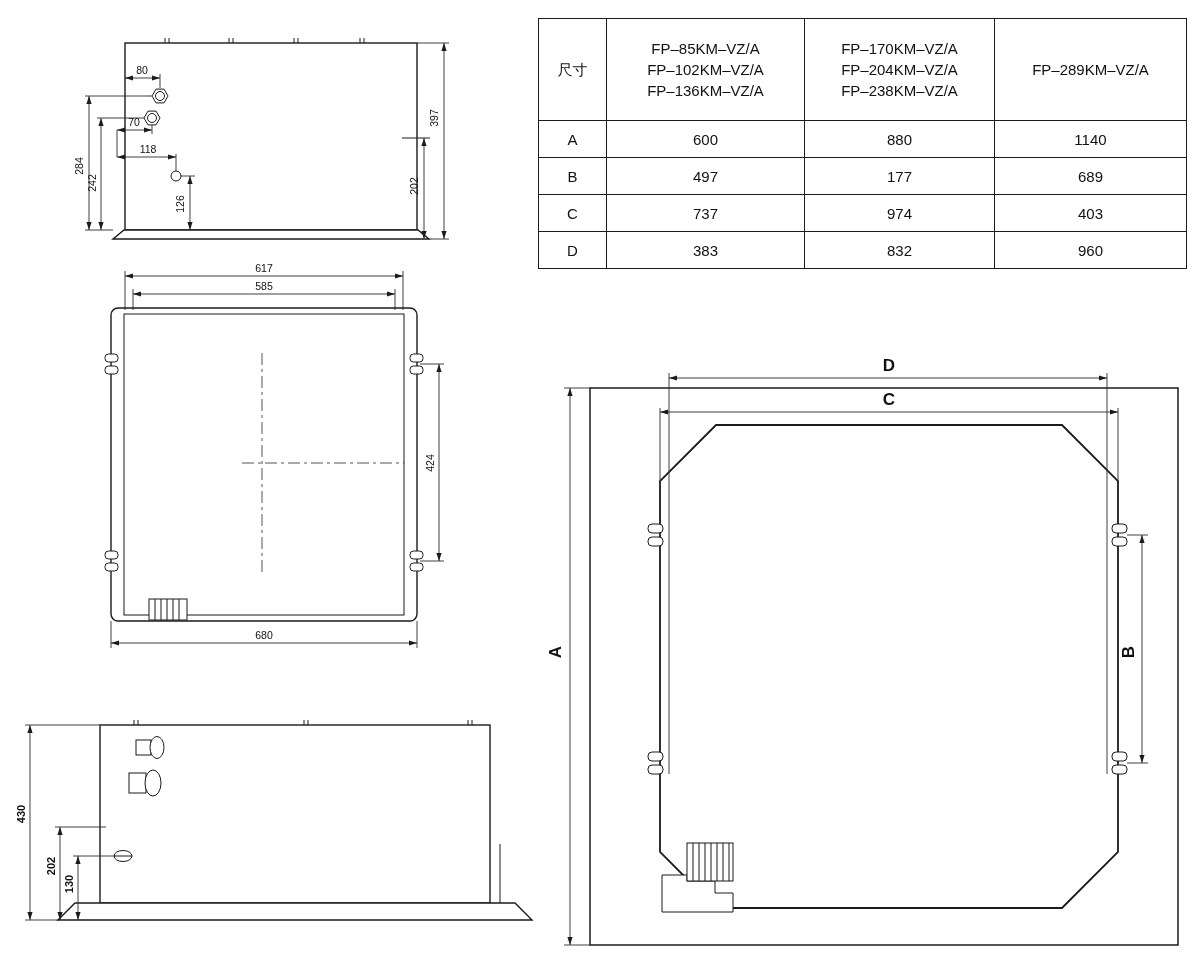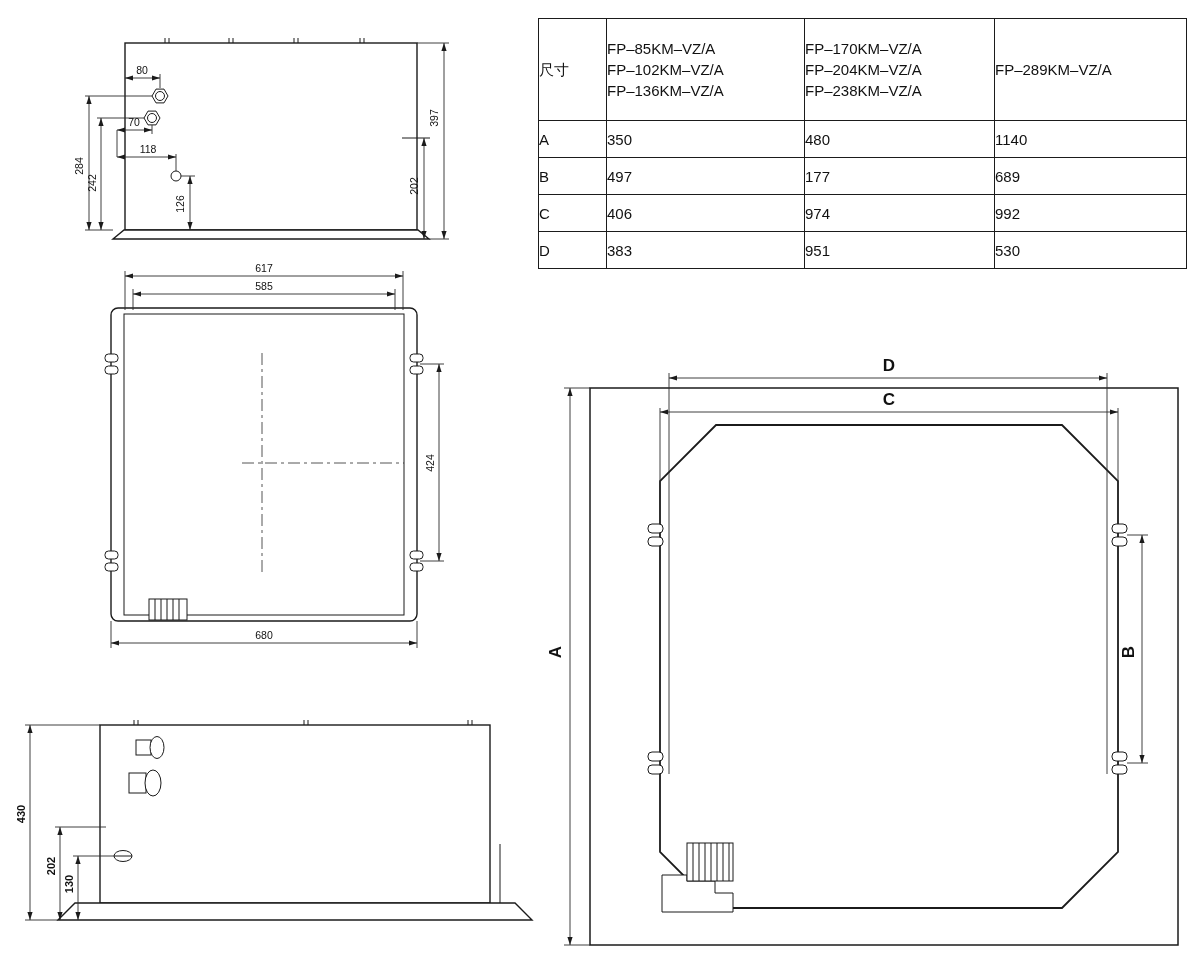--- a/index.html
+++ b/index.html
@@ -11,21 +11,21 @@
   .thin{fill:none;stroke:#1b1b1b;stroke-width:1}
   .wf{fill:#fff;stroke:#1b1b1b;stroke-width:1}
   .dim{fill:none;stroke:#2a2a2a;stroke-width:0.9}
   .cl{fill:none;stroke:#2a2a2a;stroke-width:0.8;stroke-dasharray:12 4 3 4}
   svg text{fill:#111;font-size:10.5px;font-family:"Liberation Sans",sans-serif;text-anchor:middle}
   svg text.b{font-weight:bold;font-size:11px}
   svg text.L{font-weight:bold;font-size:17px}
   marker path{fill:#1b1b1b;stroke:none}
   .dim-table{position:absolute;left:538px;top:18px;width:648px}
   .dim-table table{border-collapse:collapse;width:100%;table-layout:fixed;border:1.5px solid #1b1b1b}
-  .dim-table td{border:1.2px solid #1b1b1b;text-align:left;vertical-align:middle;font-size:15px;color:#111}
+  .dim-table td{border:1.2px solid #1b1b1b;text-align:center;vertical-align:middle;font-size:15px;color:#111}
   .dim-table tr.head td{height:102px;line-height:1.4}
   .dim-table tr.data td{height:37px}
 </style>
 </head>
 <body>
 
 <div class="canvas">
 
   <svg style="left:72px;top:26px" width="388" height="222" viewBox="0 0 388 222">
     <defs>
@@ -85,41 +85,41 @@
         </td>
         <td>
           <div>FP–170KM–VZ/A</div>
           <div>FP–204KM–VZ/A</div>
           <div>FP–238KM–VZ/A</div>
         </td>
         <td>FP–289KM–VZ/A</td>
       </tr>
       <tr class="data">
         <td>A</td>
-        <td>350</td>
-        <td>480</td>
+        <td>600</td>
+        <td>880</td>
         <td>1140</td>
       </tr>
       <tr class="data">
         <td>B</td>
         <td>497</td>
         <td>177</td>
         <td>689</td>
       </tr>
       <tr class="data">
         <td>C</td>
-        <td>406</td>
+        <td>737</td>
         <td>974</td>
-        <td>992</td>
+        <td>403</td>
       </tr>
       <tr class="data">
         <td>D</td>
         <td>383</td>
-        <td>951</td>
-        <td>530</td>
+        <td>832</td>
+        <td>960</td>
       </tr>
     </tbody>
       </table>
   </div>
 
   <svg style="left:104px;top:258px" width="364" height="404" viewBox="0 0 364 404">
     <defs>
       <marker id="m2" markerWidth="9" markerHeight="6" refX="8" refY="2.6" orient="auto-start-reverse" markerUnits="userSpaceOnUse">
           <path d="M0,0L8,2.6L0,5.2Z"></path>
         </marker>

